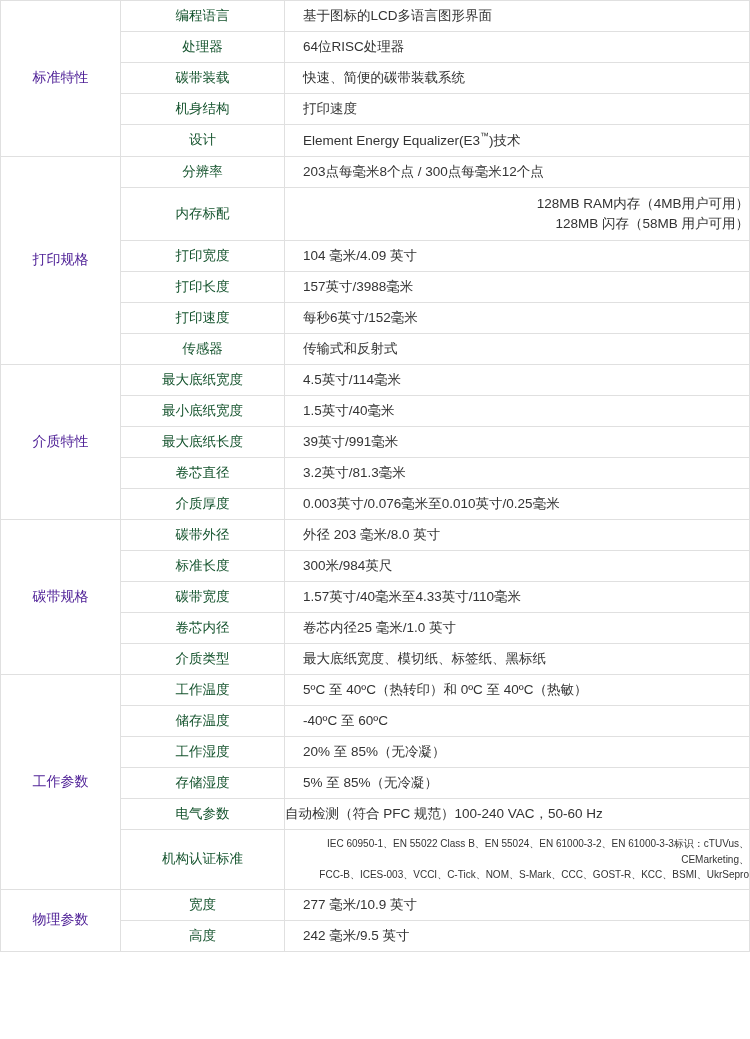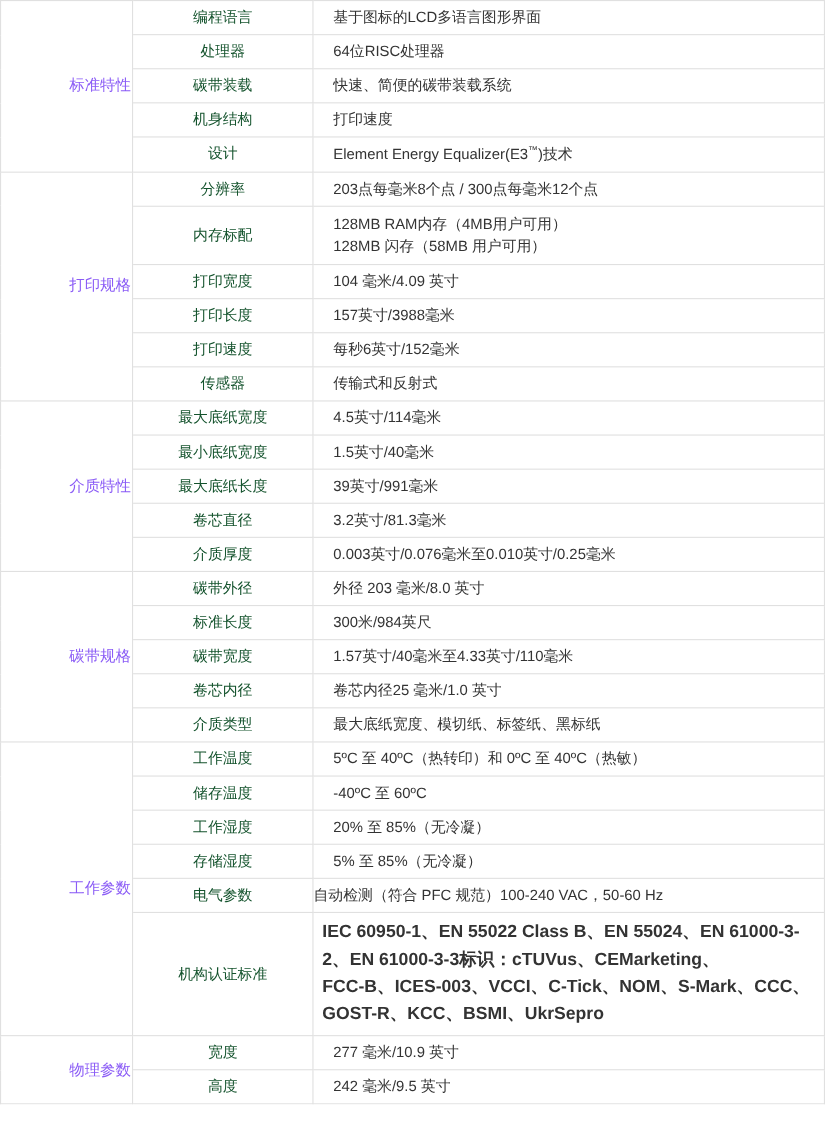--- a/index.html
+++ b/index.html
@@ -18,58 +18,57 @@
     border-collapse: collapse;
     table-layout: fixed;
   }
   table.spec td {
     border: 1px solid #e0e0e0;
     vertical-align: middle;
     background: #ffffff;
   }
   td.group {
     width: 117px;
-    text-align: right;
+    text-align: center;
     font-size: 14px;
-    color: #8b5cf6;
+    color: #4c1d95;
     background: #ffffff;
     border-left: 1px solid #e6e6e6;
   }
   td.label {
     width: 155px;
     text-align: center;
     font-size: 13.5px;
     color: #14532d;
     padding: 6px 4px;
   }
   td.value {
     text-align: left;
     font-size: 13.5px;
     color: #333;
     padding: 6px 0 6px 18px;
     margin-top: 20px;
   }
   td.value.small {
-    font-size: 16px;
+    font-size: 10px;
     line-height: 1.55;
     padding-left: 8px;
     color: #333;
-    font-weight: bold;
   }
   td.value.center-ish {
     padding-left: 0;
   }
   .multiline {
     line-height: 1.5;
   }
   .sup {
     font-size: 9px;
     vertical-align: super;
   }
-  .rowline { display: block; }
+  .rowline { display: block; text-align: right; }
 </style>
 </head>
 <body>
 
 <table class="spec">
   <tbody>
       <tr>
         <td class="group" rowspan="5">标准特性</td>
         <td class="label">编程语言</td>
         <td class="value">基于图标的LCD多语言图形界面</td>

